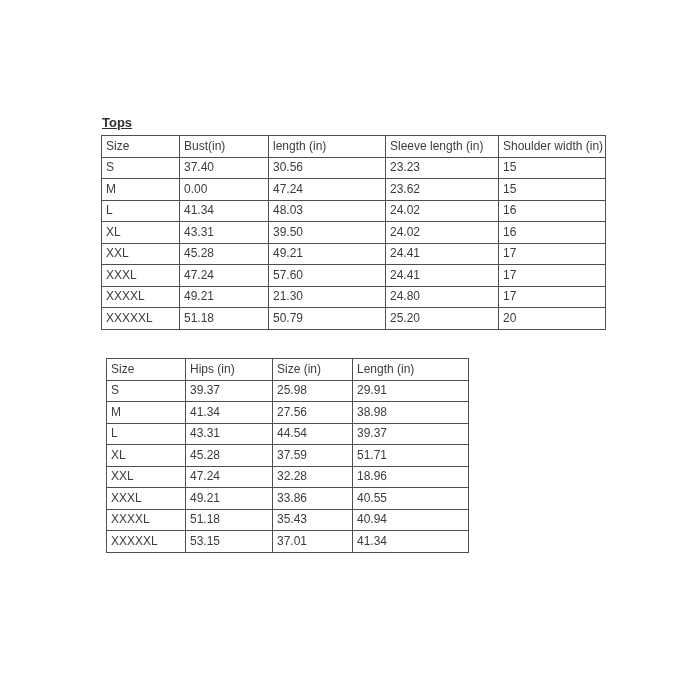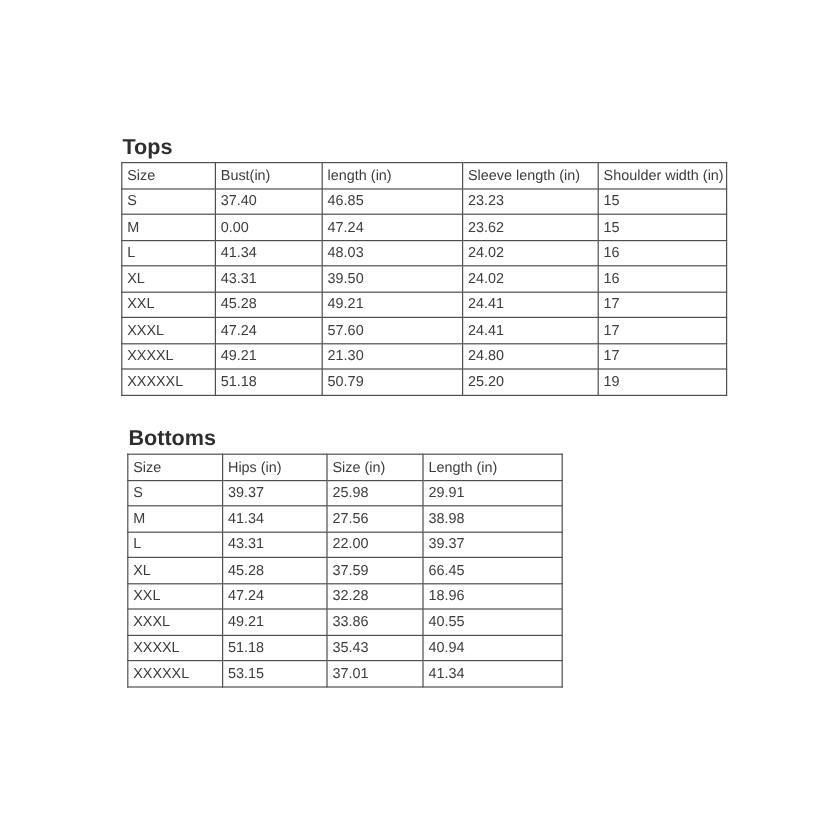--- a/index.html
+++ b/index.html
@@ -12,24 +12,25 @@
     position: relative;
     width: 700px; height: 700px;
     background: #ffffff;
     overflow: hidden;
   }
   .size-section { position: absolute; }
   #tops-section    { left: 101px; top: 115px; }
   #bottoms-section { left: 106px; top: 358px; }
   .section-title {
     font-weight: bold;
-    font-size: 18px;
+    font-size: 13px;
     line-height: 15px;
     color: #2e2e2e;
     margin: 0 0 5px 1px;
+    text-decoration: underline;
   }
   table.size-table {
     border-collapse: collapse;
     table-layout: fixed;
   }
   table.size-table th,
   table.size-table td {
     border: 1px solid #4f4f4f;
     font-size: 12px;
     font-weight: normal;
@@ -64,21 +65,21 @@
             <th>Bust(in)</th>
             <th>length (in)</th>
             <th>Sleeve length (in)</th>
             <th>Shoulder width (in)</th>
           </tr>
         </thead>
         <tbody>
           <tr>
             <td>S</td>
             <td>37.40</td>
-            <td>46.85</td>
+            <td>30.56</td>
             <td>23.23</td>
             <td>15</td>
           </tr>
           <tr>
             <td>M</td>
             <td>0.00</td>
             <td>47.24</td>
             <td>23.62</td>
             <td>15</td>
           </tr>
@@ -115,28 +116,27 @@
             <td>49.21</td>
             <td>21.30</td>
             <td>24.80</td>
             <td>17</td>
           </tr>
           <tr>
             <td>XXXXXL</td>
             <td>51.18</td>
             <td>50.79</td>
             <td>25.20</td>
-            <td>19</td>
+            <td>20</td>
           </tr>
         </tbody>
       </table>
   </div>
 
   <div class="size-section" id="bottoms-section">
-    <div class="section-title">Bottoms</div>
     <table class="size-table">
         <colgroup>
           <col style="width: 79px;">
           <col style="width: 87px;">
           <col style="width: 80px;">
           <col style="width: 116px;">
         </colgroup>
         <thead>
           <tr>
             <th>Size</th>
@@ -154,28 +154,28 @@
           </tr>
           <tr>
             <td>M</td>
             <td>41.34</td>
             <td>27.56</td>
             <td>38.98</td>
           </tr>
           <tr>
             <td>L</td>
             <td>43.31</td>
-            <td>22.00</td>
+            <td>44.54</td>
             <td>39.37</td>
           </tr>
           <tr>
             <td>XL</td>
             <td>45.28</td>
             <td>37.59</td>
-            <td>66.45</td>
+            <td>51.71</td>
           </tr>
           <tr>
             <td>XXL</td>
             <td>47.24</td>
             <td>32.28</td>
             <td>18.96</td>
           </tr>
           <tr>
             <td>XXXL</td>
             <td>49.21</td>

